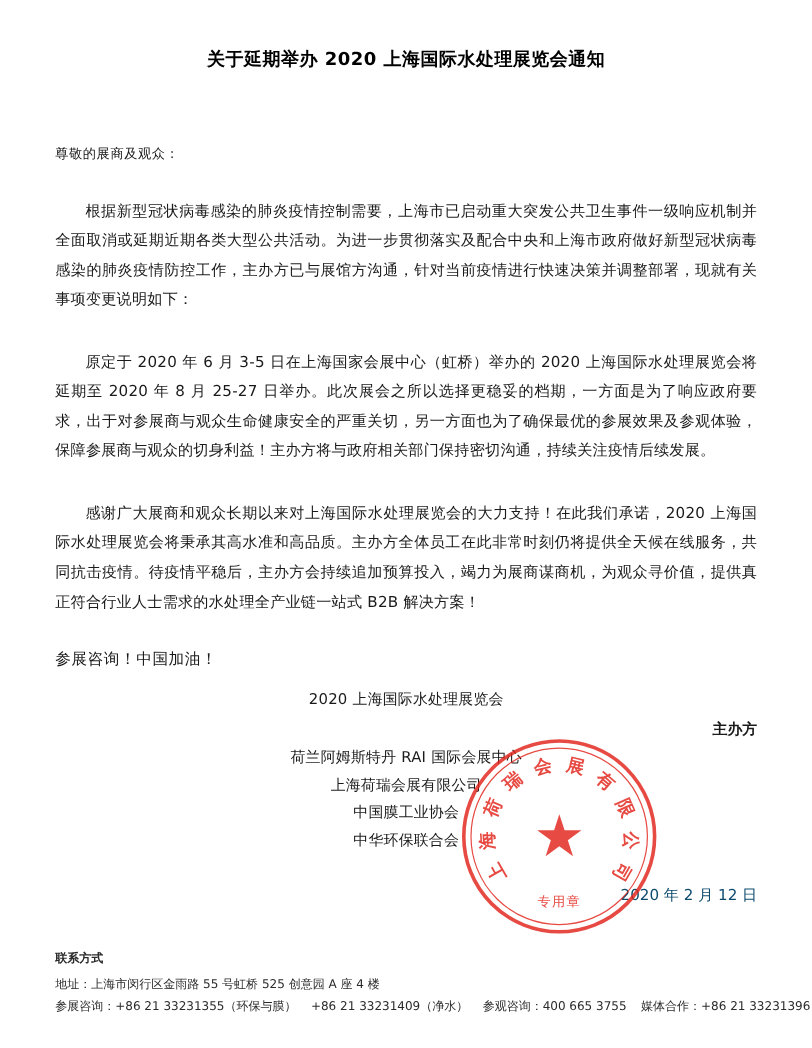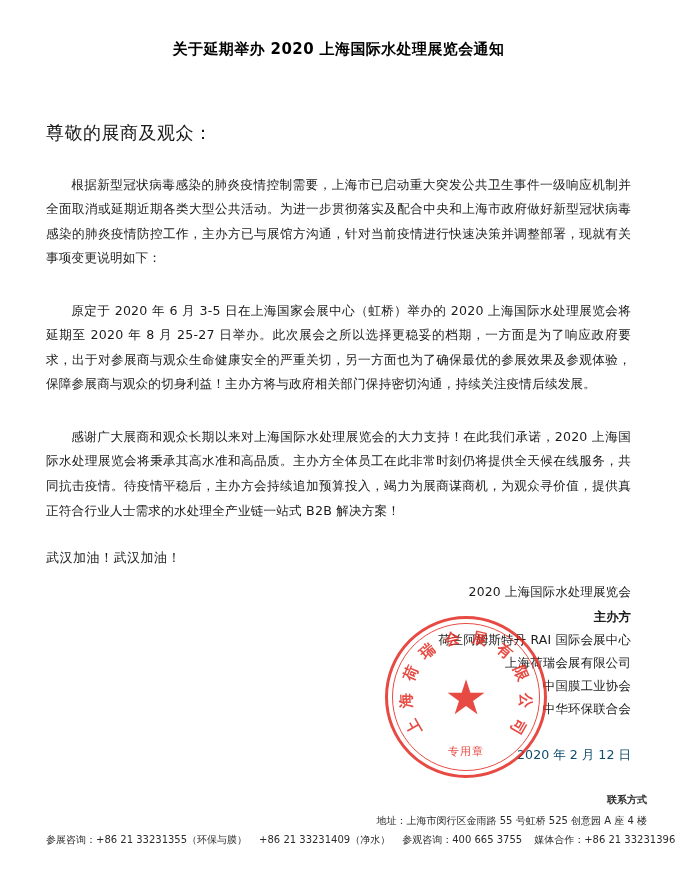--- a/index.html
+++ b/index.html
@@ -27,21 +27,21 @@
     font-size: 15px;
     font-weight: bold;
     color: #000000;
     letter-spacing: 0.4px;
     padding-top: 38px;
     padding-bottom: 4px;
     line-height: 1.5;
   }
   .salutation {
     margin-top: 56px;
-    font-size: 18px;
+    font-size: 11px;
     color: #1a1a1a;
     letter-spacing: 0.5px;
   }
   .para {
     margin-top: 28px;
     font-size: 12.6px;
     line-height: 1.95;
     text-align: justify;
     text-justify: inter-ideograph;
     text-indent: 2em;
@@ -58,20 +58,21 @@
     margin-top: 14px;
     text-align: right;
     font-size: 12.4px;
     line-height: 1.85;
     color: #1a1a1a;
     position: relative;
     z-index: 1;
   }
   .sign-block .org-line {
     letter-spacing: 0.2px;
+    text-align: center;
   }
   .sign-block .host-label {
     font-weight: bold;
     margin-top: 2px;
   }
   .sign-date {
     text-align: right;
     margin-top: 26px;
     font-size: 12.6px;
     color: #0c4a6e;
@@ -151,21 +152,20 @@
   }
   
   .footer {
     position: absolute;
     left: 46px;
     right: 30px;
     bottom: 24px;
     font-size: 10px;
     color: #2b2b2b;
     line-height: 1.9;
-    text-align: right;
   }
   .footer .f-title {
     font-weight: bold;
     font-size: 10px;
     margin-bottom: 2px;
   }
   .footer .f-line {
     white-space: nowrap;
   }
   .footer .sep {
@@ -179,21 +179,21 @@
 <div class="page">
 
   <div class="doc-title">关于延期举办 2020 上海国际水处理展览会通知</div>
 
   <div class="salutation">尊敬的展商及观众：</div>
 
   <div class="para">根据新型冠状病毒感染的肺炎疫情控制需要，上海市已启动重大突发公共卫生事件一级响应机制并全面取消或延期近期各类大型公共活动。为进一步贯彻落实及配合中央和上海市政府做好新型冠状病毒感染的肺炎疫情防控工作，主办方已与展馆方沟通，针对当前疫情进行快速决策并调整部署，现就有关事项变更说明如下：</div>
   <div class="para">原定于 2020 年 6 月 3-5 日在上海国家会展中心（虹桥）举办的 2020 上海国际水处理展览会将延期至 2020 年 8 月 25-27 日举办。此次展会之所以选择更稳妥的档期，一方面是为了响应政府要求，出于对参展商与观众生命健康安全的严重关切，另一方面也为了确保最优的参展效果及参观体验，保障参展商与观众的切身利益！主办方将与政府相关部门保持密切沟通，持续关注疫情后续发展。</div>
   <div class="para">感谢广大展商和观众长期以来对上海国际水处理展览会的大力支持！在此我们承诺，2020 上海国际水处理展览会将秉承其高水准和高品质。主办方全体员工在此非常时刻仍将提供全天候在线服务，共同抗击疫情。待疫情平稳后，主办方会持续追加预算投入，竭力为展商谋商机，为观众寻价值，提供真正符合行业人士需求的水处理全产业链一站式 B2B 解决方案！</div>
 
-  <div class="slogan">武汉加油！武汉加油！</div>
+  <div class="slogan">参展咨询！中国加油！</div>
 
   <div class="sign-block">
     <div class="org-line">2020 上海国际水处理展览会</div>
     <div class="host-label">主办方</div>
     <div class="org-line">荷兰阿姆斯特丹 RAI 国际会展中心</div>
     <div class="org-line">上海荷瑞会展有限公司</div>
     <div class="org-line">中国膜工业协会</div>
     <div class="org-line">中华环保联合会</div>
   </div>
 

